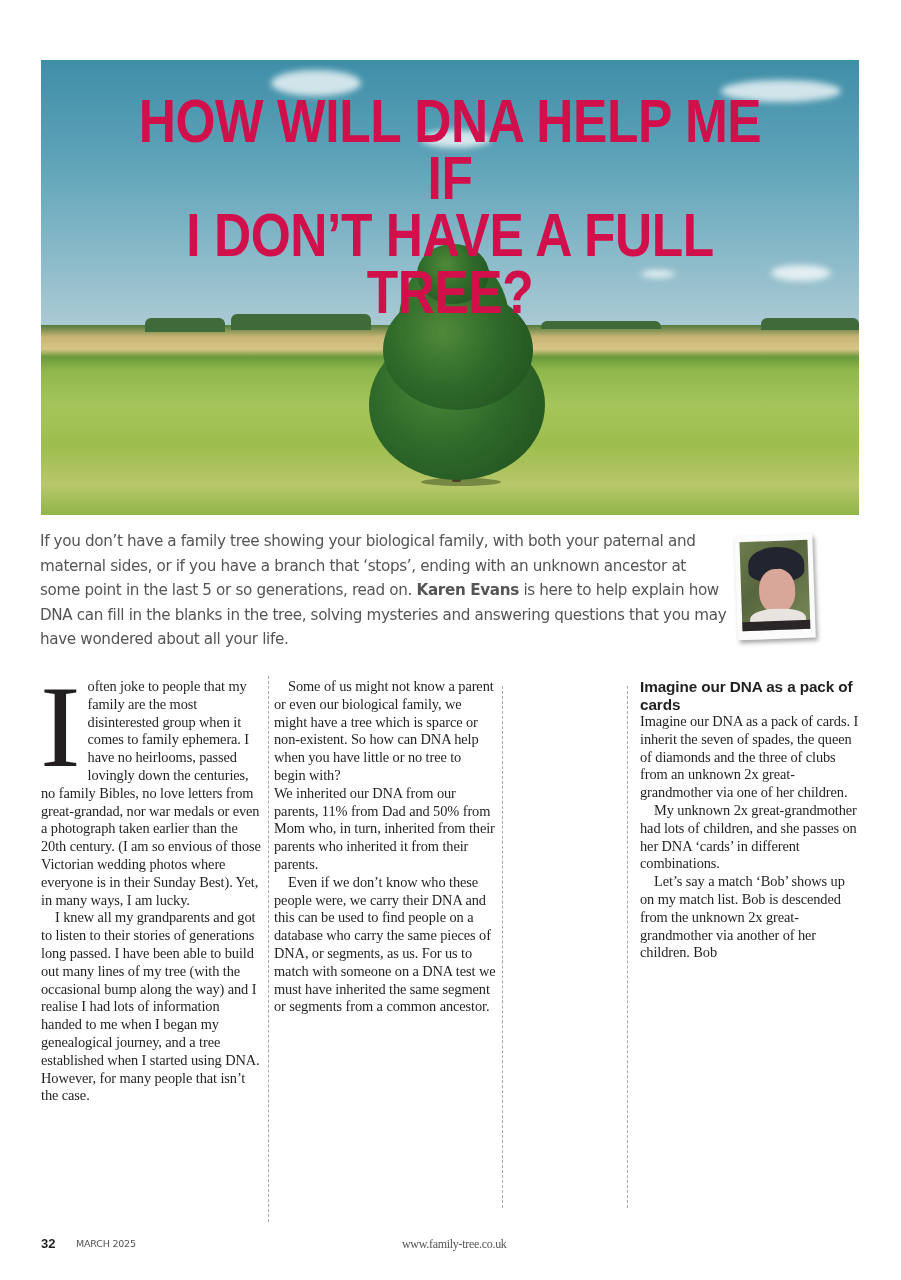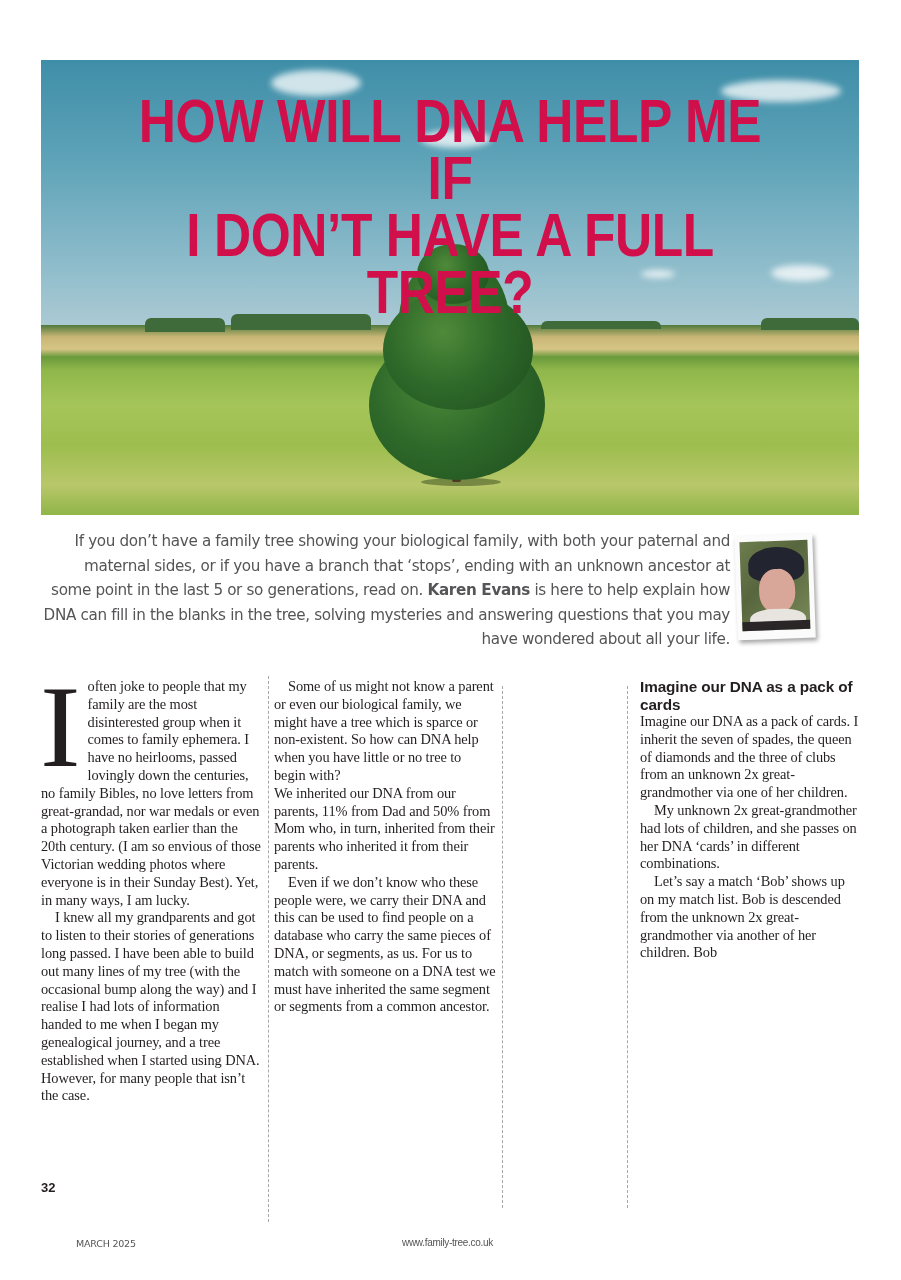--- a/index.html
+++ b/index.html
@@ -33,21 +33,21 @@
     position: absolute; left: 41px; top: 92px; width: 818px;
     text-align: center;
     font-family: "Liberation Sans", sans-serif; font-weight: 700;
     font-size: 62px; line-height: 57px; letter-spacing: -0.5px;
     color: #d10f4a; transform: scaleX(0.83); transform-origin: center top;
     text-transform: uppercase;
   }
 
   .standfirst {
     position: absolute; left: 40px; top: 529px; width: 690px;
-    text-align: right;
+    text-align: left;
     font-family: "DejaVu Sans", sans-serif; font-size: 15.2px; line-height: 24.5px;
     color: #555456; letter-spacing: -0.35px;
   }
   .standfirst b { color: #555456; font-weight: 700; }
 
   .author-photo {
     position: absolute; left: 736px; top: 535px; width: 78px; height: 104px;
     background: #fbfbfb; padding: 6px 5px 9px 5px;
     box-shadow: 2px 3px 4px rgba(0,0,0,0.35);
     transform: rotate(-2deg);
@@ -82,30 +82,30 @@
     font-family: "Liberation Sans", sans-serif; font-weight: 700;
     font-size: 15.3px; line-height: 17.5px; color: #231f20; margin-top: 17px;
   }
   .col4 .subhead { margin-top: 0; }
 
   .rule {
     position: absolute; width: 0; border-left: 1px dashed #a7a7a7;
   }
 
   .footer-page {
-    position: absolute; left: 41px; top: 1180px;
+    position: absolute; left: 41px; top: 1236px;
     font-family: "Liberation Sans", sans-serif; font-weight: 700; font-size: 13px; color: #231f20;
   }
   .footer-issue {
     position: absolute; left: 76px; top: 1238px;
     font-family: "DejaVu Sans", sans-serif; font-size: 9.5px; color: #555456; letter-spacing: -0.2px; text-align: right;
   }
   .footer-url {
     position: absolute; left: 402px; top: 1237px;
-    font-family: Liberation Sans, sans-serif; font-size: 10px; color: #555456; letter-spacing: -0.3px; text-align: right;
+    font-family: Liberation Serif, serif; font-size: 12px; color: #555456; letter-spacing: -0.3px; text-align: right;
   }
 </style>
 </head>
 <body>
 
 <div class="hero">
   <div class="cloud" style="left:230px;top:10px;width:90px;height:26px;"></div>
   <div class="cloud" style="left:380px;top:70px;width:70px;height:18px;"></div>
   <div class="cloud" style="left:680px;top:20px;width:120px;height:22px;"></div>
   <div class="cloud" style="left:600px;top:210px;width:34px;height:8px;"></div>

